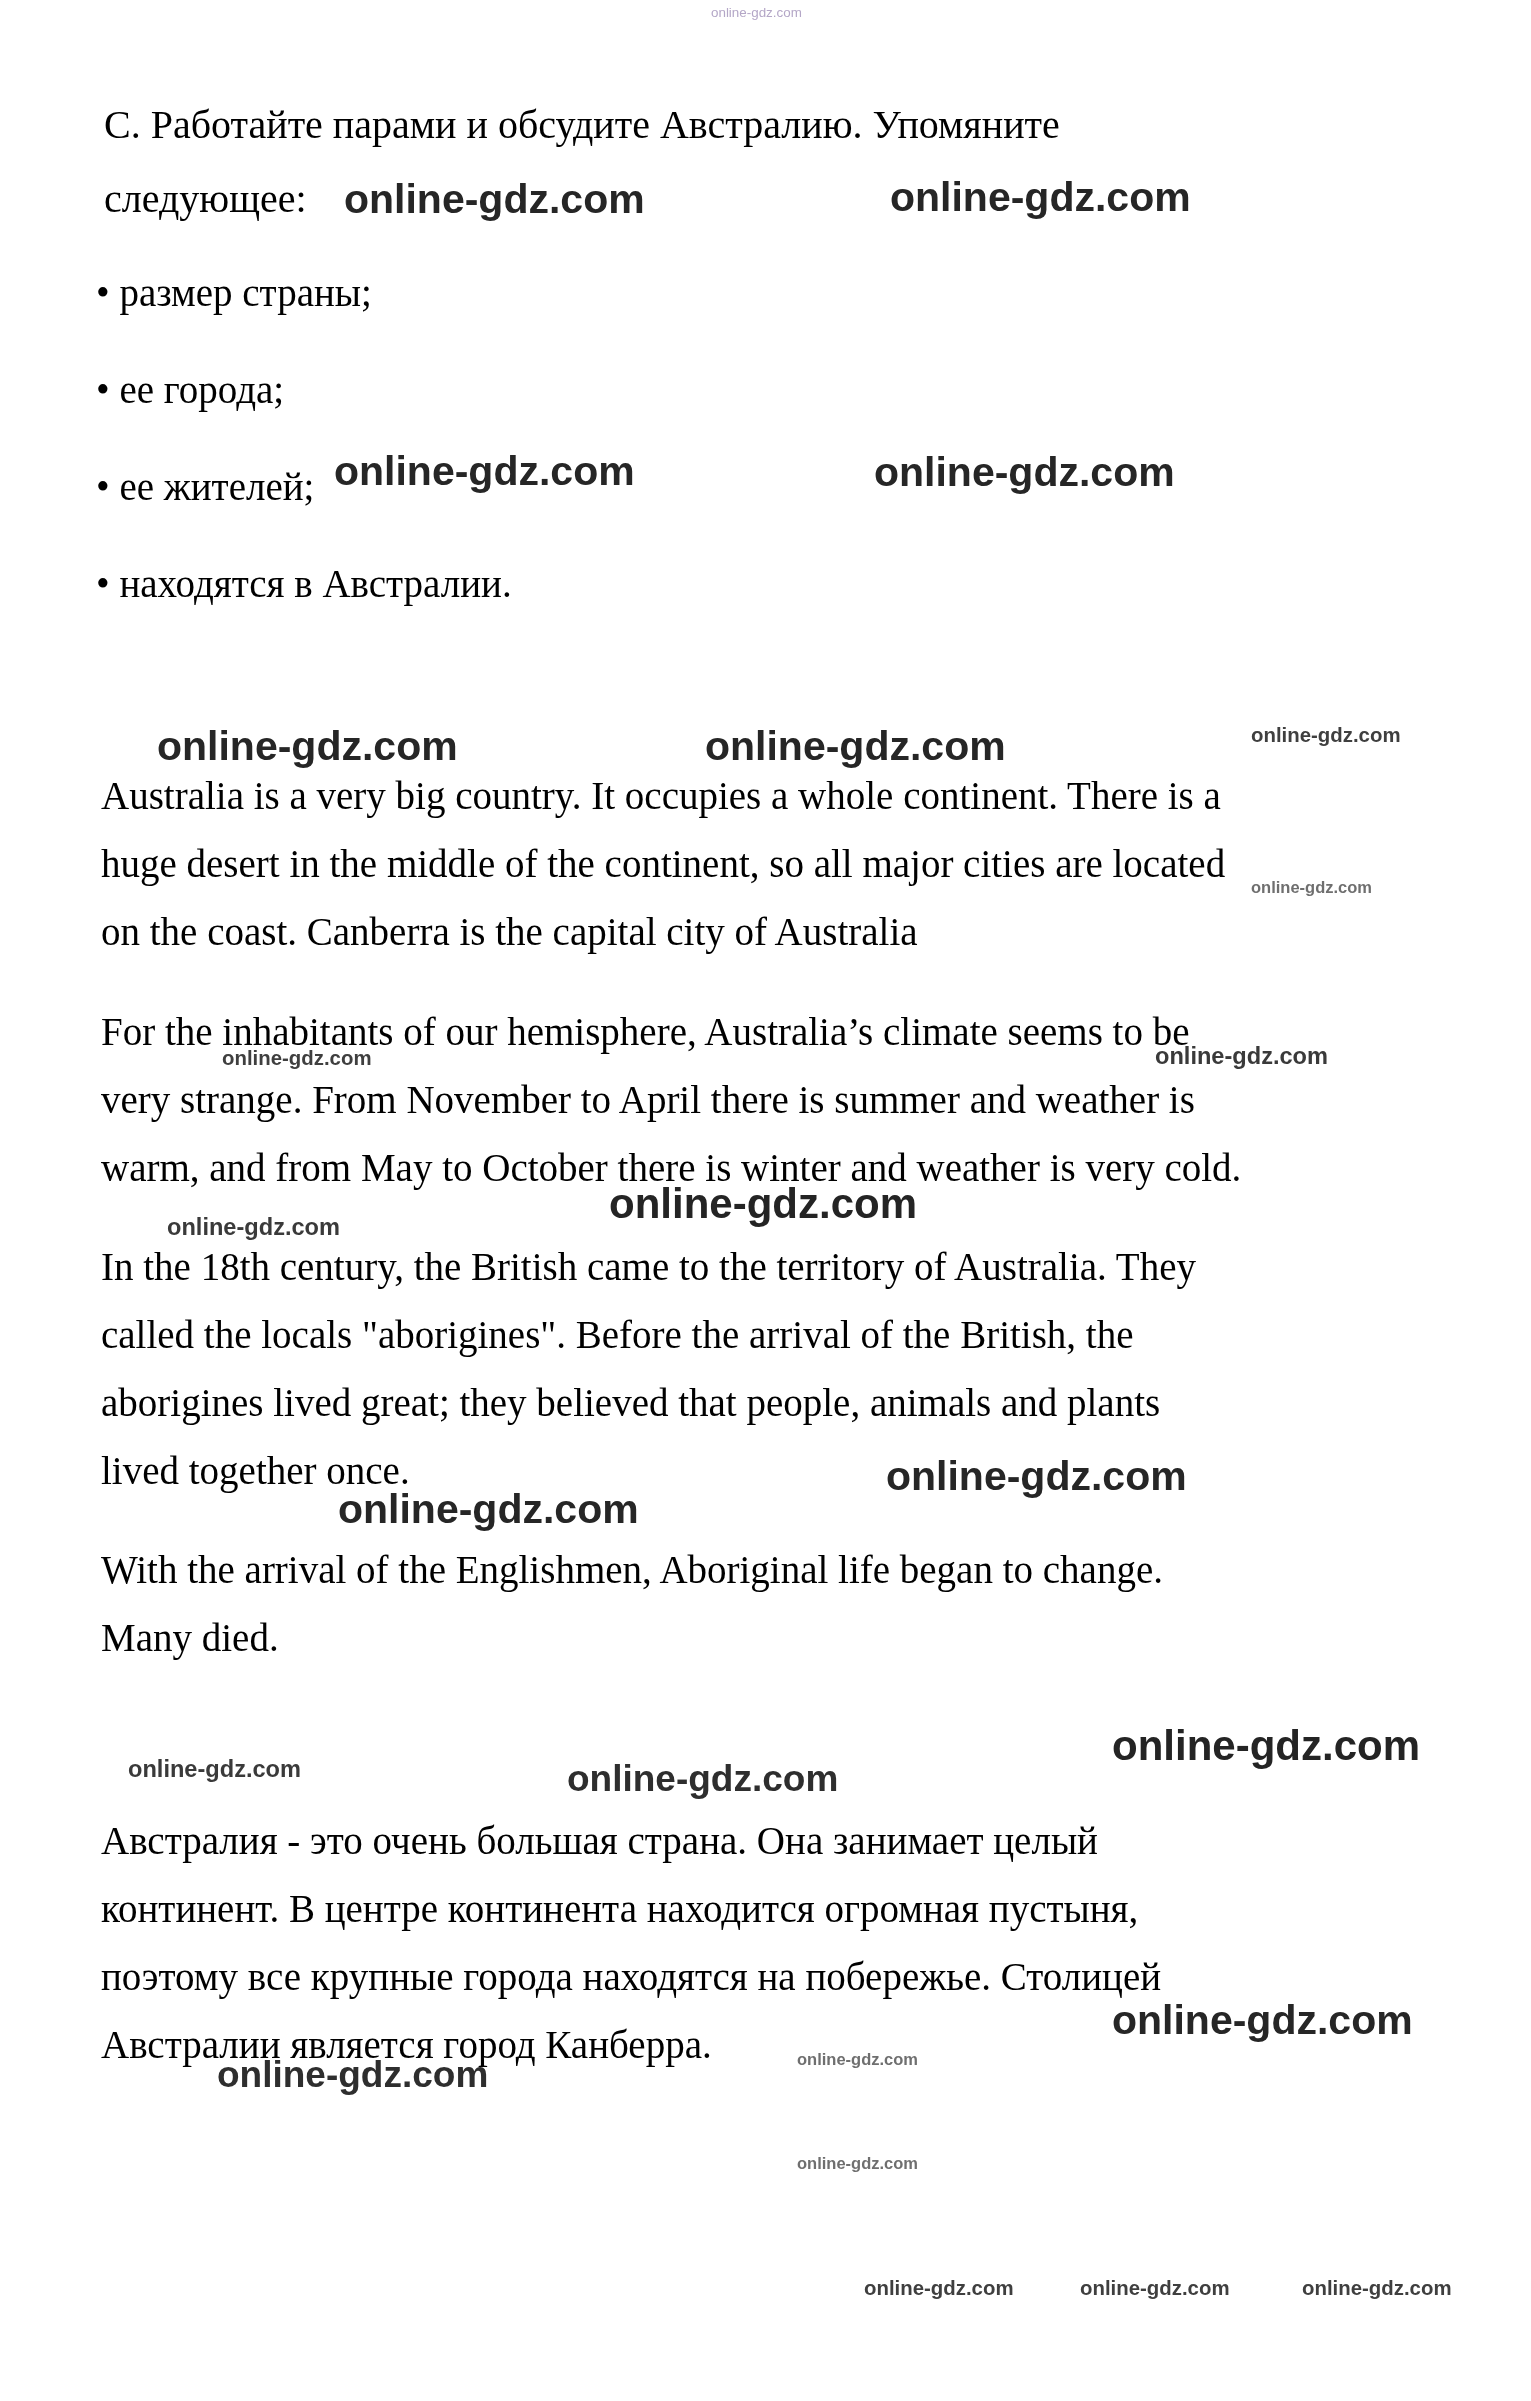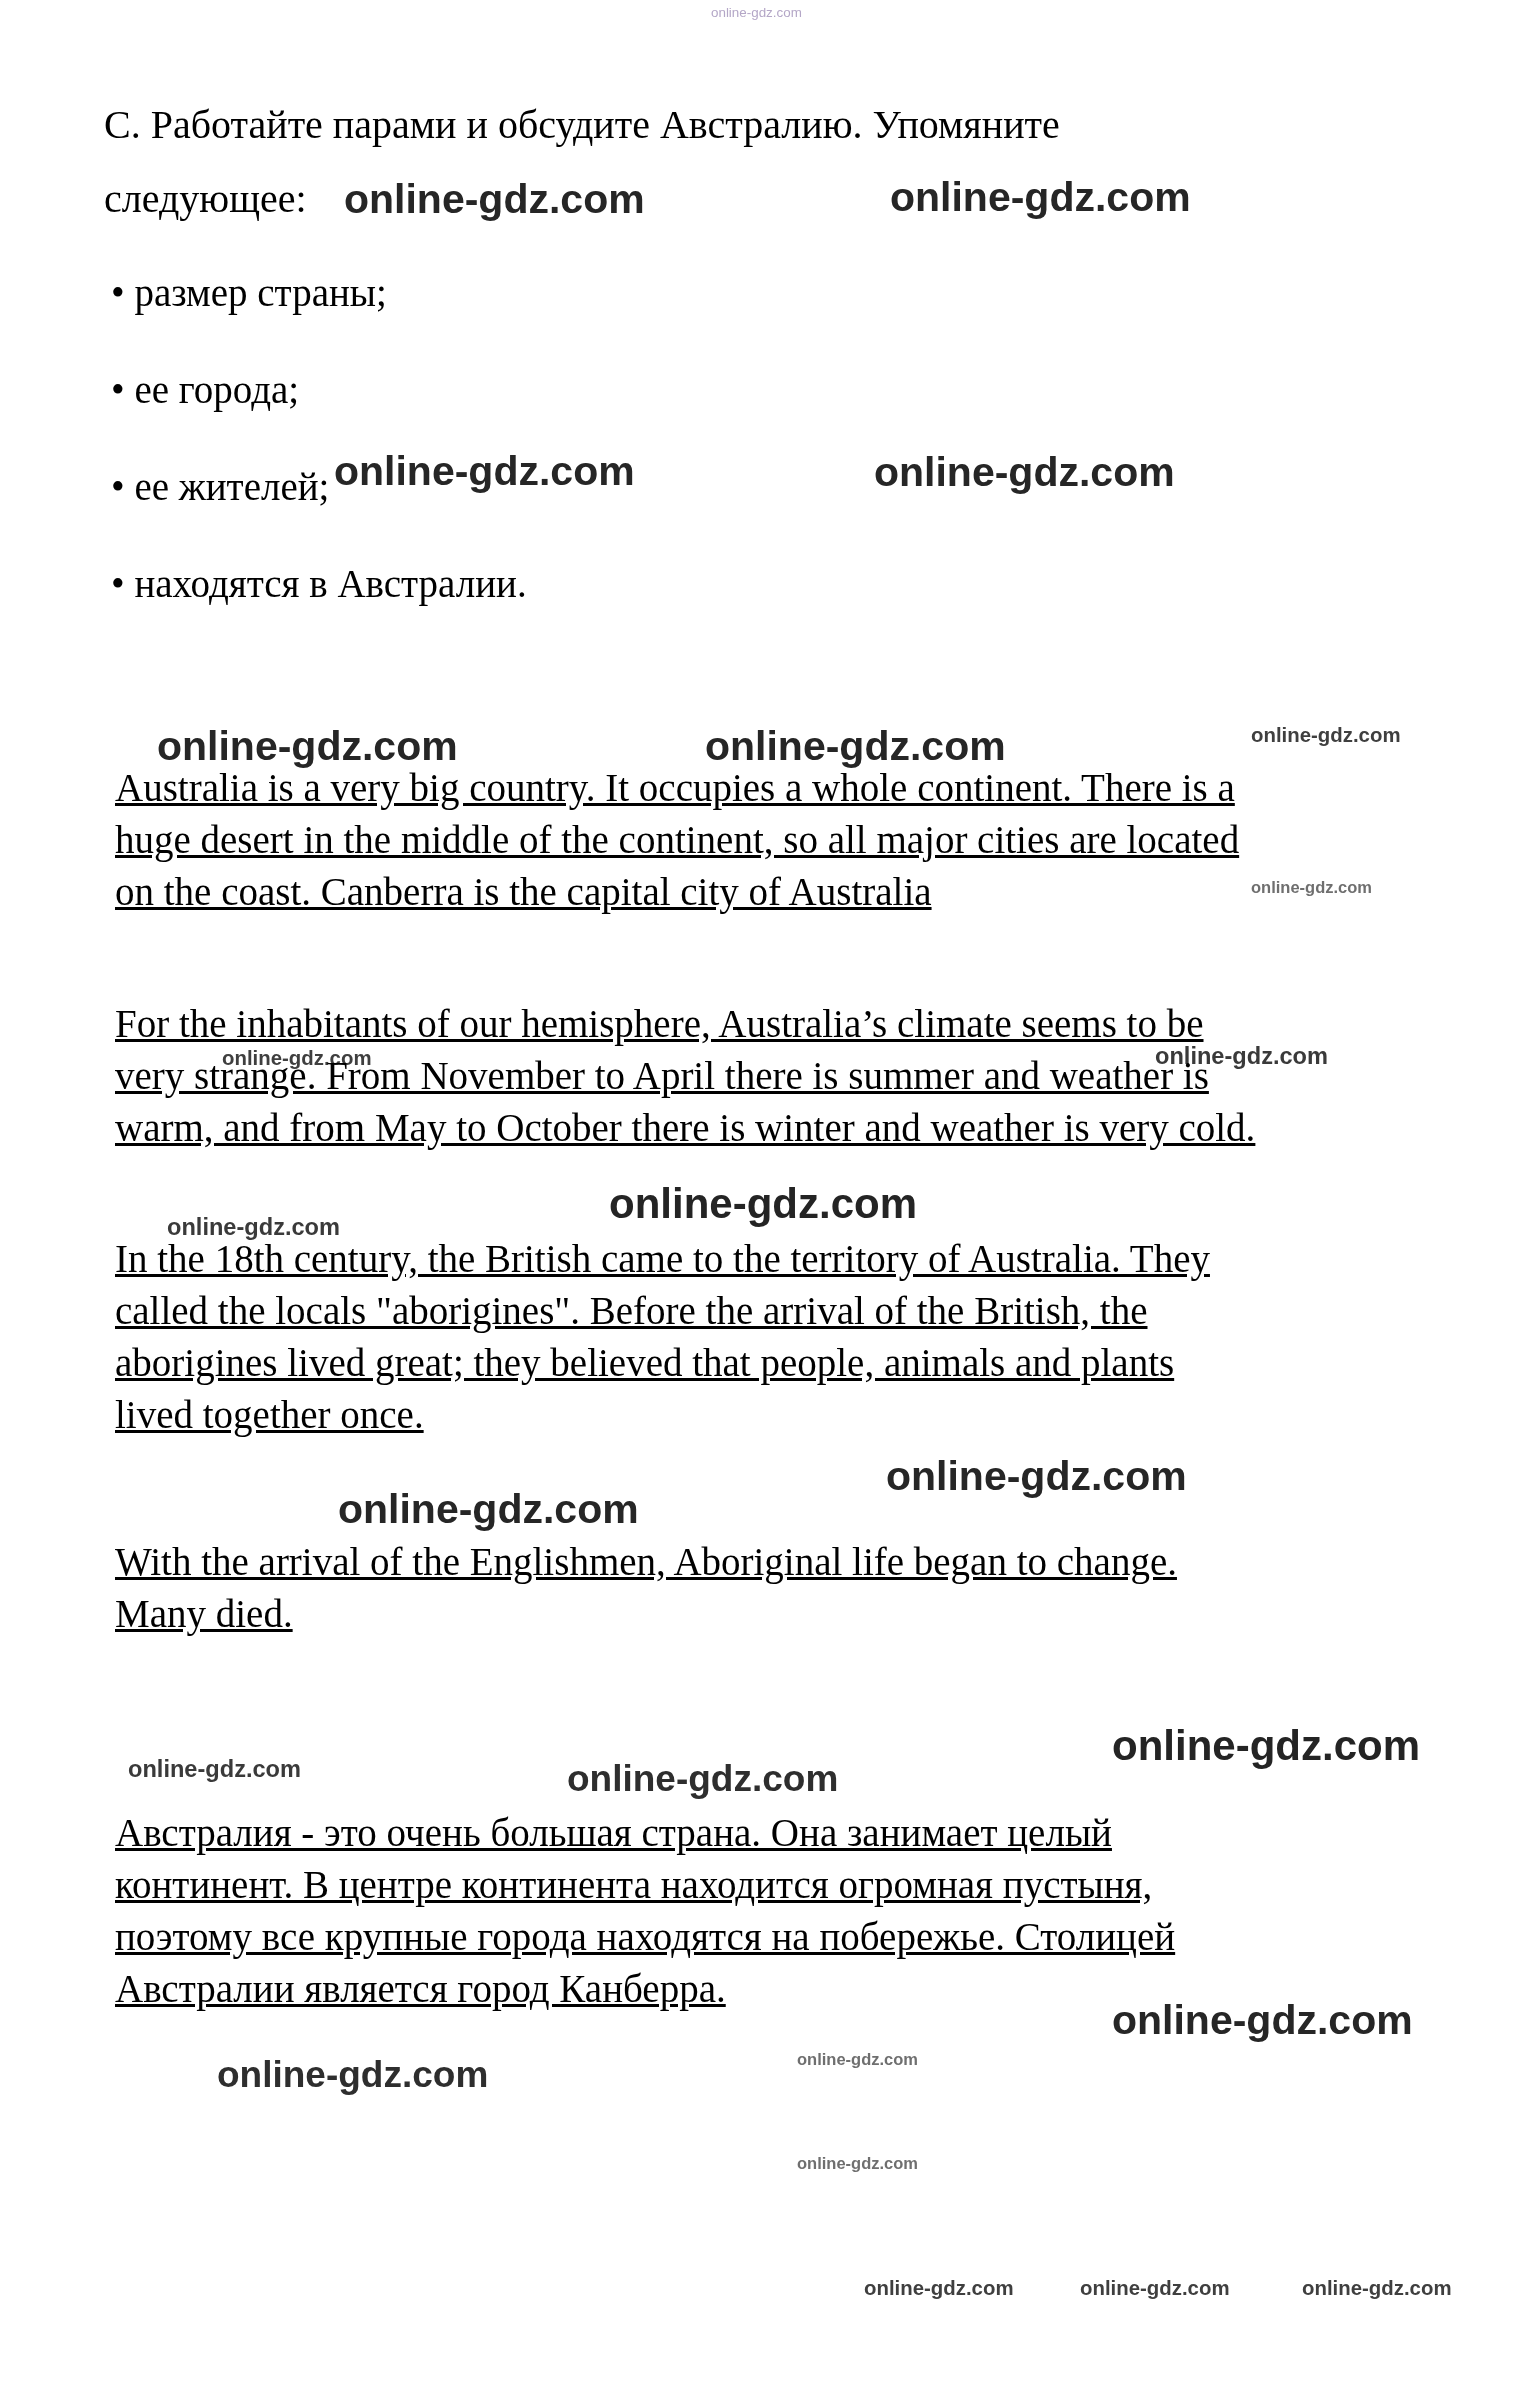--- a/index.html
+++ b/index.html
@@ -19,39 +19,38 @@
     left: 104px;
     top: 88px;
     width: 1304px;
     font-size: 40px;
     font-weight: normal;
     line-height: 74px;
     white-space: pre-line;
   }
   .bullets {
     position: absolute;
-    left: 111px;
+    left: 96px;
     top: 269px;
     list-style: none;
   }
   .bullets li {
     font-size: 39px;
     line-height: 47px;
     margin-bottom: 50px;
     white-space: nowrap;
   }
   .bullets li::before { content: "\2022\00a0"; }
   .para {
     position: absolute;
-    left: 115px;
+    left: 101px;
     width: 1414px;
     font-size: 39px;
-    line-height: 52px;
+    line-height: 68px;
     white-space: pre-line;
-    text-decoration: underline;
   }
   .wm {
     position: absolute;
     font-family: "Liberation Sans", sans-serif;
     font-weight: 600;
     white-space: nowrap;
     pointer-events: none;
   }
   .wm-xl  { font-size: 41px; color: #262626; }
   .wm-xl2 { font-size: 42px; color: #242424; }

